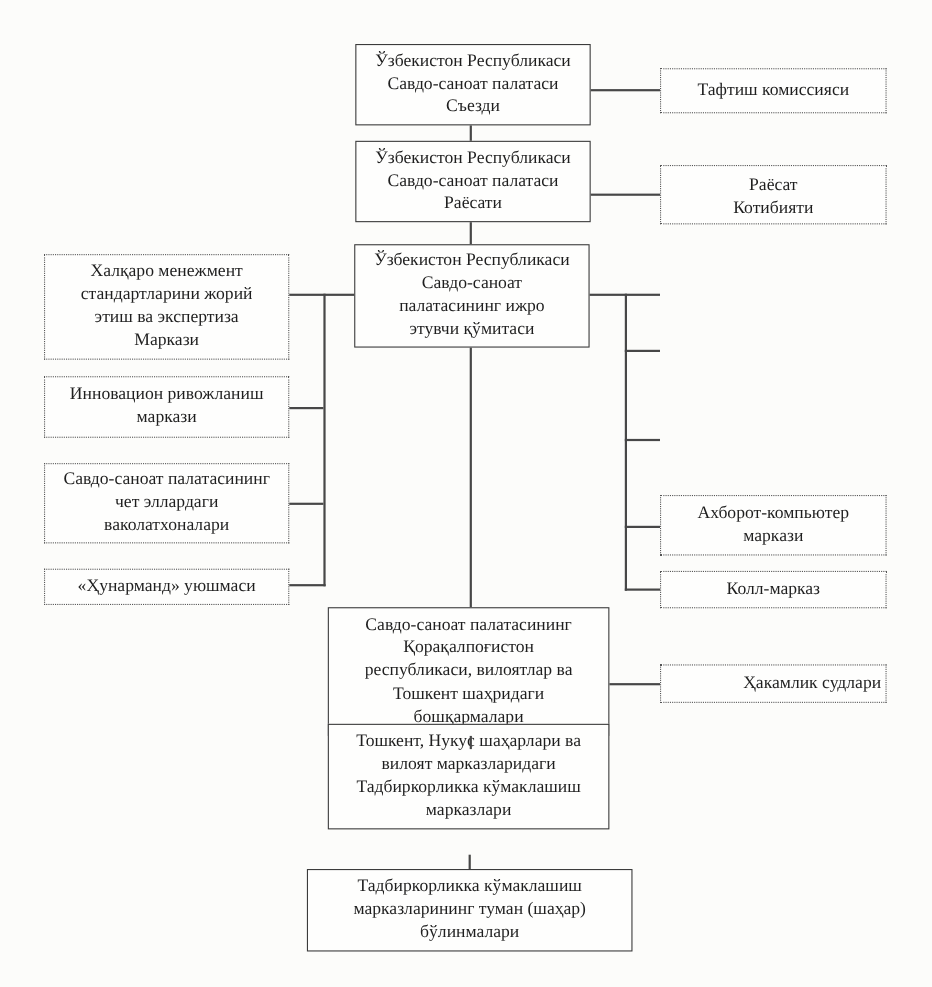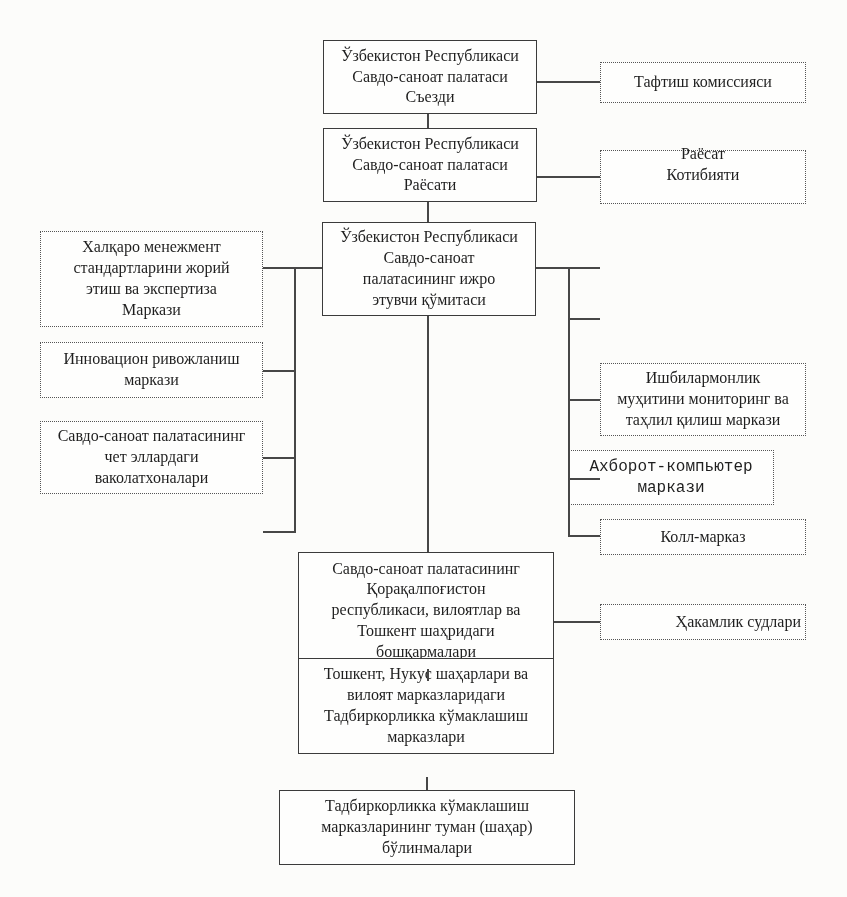--- a/index.html
+++ b/index.html
@@ -13,42 +13,42 @@
   .chart{position:absolute;inset:0;}
   .node{
     position:absolute;
     box-sizing:border-box;
     display:flex;align-items:center;justify-content:center;
     text-align:center;
     background:#fefefd;
     color:#1f1f1f;
     font-size:16px;
     line-height:1.3;
-    padding:17px 4px;
+    padding:2px 4px;
   }
   .node .lbl{white-space:pre-line;}
   .solid{border:1.6px solid #3b3b3b;}
   .dashed{border:1.5px dotted #555555;}
   .ln{position:absolute;background:#474747;}
 
   
   .n-congress        {left:323px;top:40px; width:214px;height:74px;}
   .n-presidium       {left:323px;top:128px;width:214px;height:74px;}
   .n-executive       {left:322px;top:222px;width:214px;height:94px;}
   .n-regional        {left:298px;top:552px;width:256px;height:117px;}
   .n-entrepreneurship{left:298px;top:658px;width:256px;height:96px;}
   .n-district        {left:279px;top:790px;width:296px;height:75px;}
 
   
   .n-audit       {left:600px;top:62px; width:206px;height:41px;}
   .n-secretariat {left:600px;top:150px;width:206px;height:54px;align-items:flex-end;}
   .n-arbcourt    {left:600px;top:252px;width:206px;height:32px;}
   .n-intlarb     {left:600px;top:294px;width:206px;height:55px;}
   .n-monitoring  {left:600px;top:363px;width:206px;height:73px;}
-  .n-infocomp    {left:568px;top:450px;width:206px;height:55px;font-family:Liberation Mono, monospace;}
+  .n-infocomp    {left:600px;top:450px;width:206px;height:55px;}
   .n-call        {left:600px;top:519px;width:206px;height:34px;}
   .n-arbcourts   {left:600px;top:604px;width:206px;height:35px;justify-content:flex-end;}
 
   
   .n-mgmt      {left:40px;top:231px;width:223px;height:96px;}
   .n-innovation{left:40px;top:342px;width:223px;height:56px;}
   .n-foreign   {left:40px;top:421px;width:223px;height:73px;}
   .n-hunarmand {left:40px;top:517px;width:223px;height:33px;}
 
   
@@ -112,25 +112,20 @@
 бўлинмалари</span>
   </div>
 
   <div class="node dashed n-audit">
     <span class="lbl">Тафтиш комиссияси</span>
   </div>
   <div class="node dashed n-secretariat">
     <span class="lbl">Раёсат
 Котибияти</span>
   </div>
-  <div class="node dashed n-monitoring">
-    <span class="lbl">Ишбилармонлик
-муҳитини мониторинг ва
-таҳлил қилиш маркази</span>
-  </div>
   <div class="node dashed n-infocomp">
     <span class="lbl">Ахборот-компьютер
 маркази</span>
   </div>
   <div class="node dashed n-call">
     <span class="lbl">Колл-марказ</span>
   </div>
   <div class="node dashed n-arbcourts">
     <span class="lbl">Ҳакамлик судлари</span>
   </div>
@@ -143,20 +138,23 @@
   </div>
   <div class="node dashed n-innovation">
     <span class="lbl">Инновацион ривожланиш
 маркази</span>
   </div>
   <div class="node dashed n-foreign">
     <span class="lbl">Савдо-саноат палатасининг
 чет эллардаги
 ваколатхоналари</span>
   </div>
+  <div class="node dashed n-hunarmand">
+    <span class="lbl">«Ҳунарманд» уюшмаси</span>
+  </div>
 
   <div class="ln c-b1-b2"></div>
   <div class="ln c-b2-b3"></div>
   <div class="ln c-b3-b4"></div>
   <div class="ln c-b4-b5"></div>
   <div class="ln c-b5-b6"></div>
   <div class="ln c-b1-audit"></div>
   <div class="ln c-b2-secr"></div>
   <div class="ln c-left-main"></div>
   <div class="ln c-left-trunk"></div>

